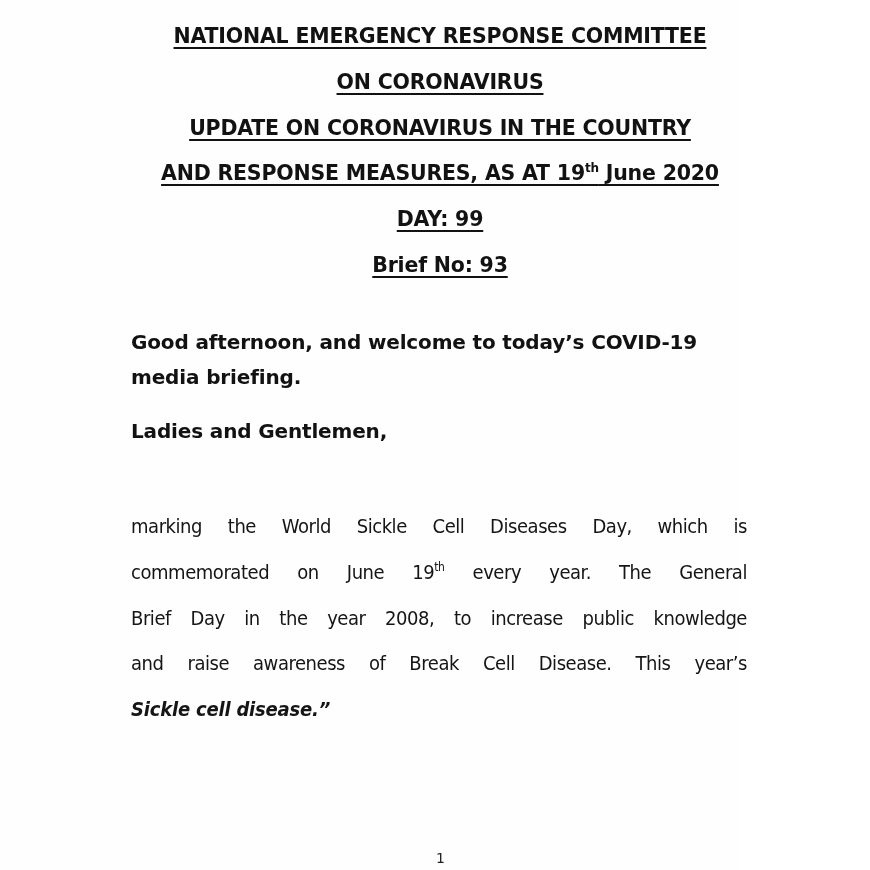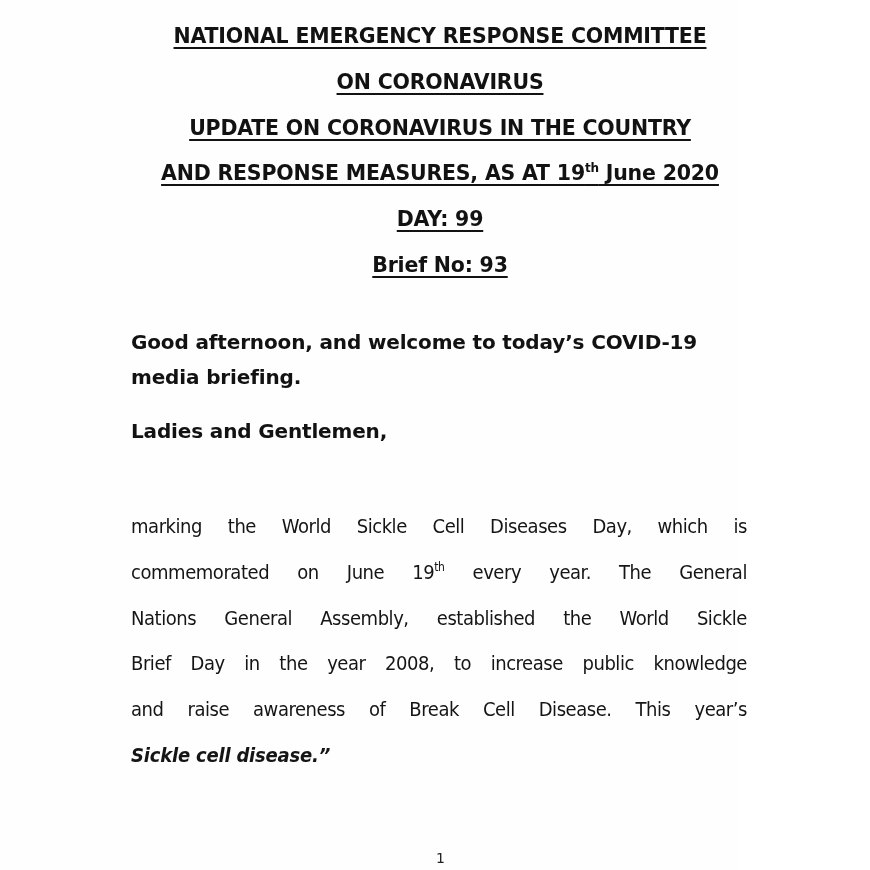--- a/index.html
+++ b/index.html
@@ -113,20 +113,19 @@
   <div class="heading-line" id="h4"><span>AND RESPONSE MEASURES, AS AT 19</span><sup>th</sup><span> June 2020</span></div>
   <div class="heading-line" id="h5">DAY: 99</div>
   <div class="heading-line" id="h6">Brief No: 93</div>
 
   <div class="bold-para" id="greeting">Good afternoon, and welcome to today’s COVID-19 media briefing.</div>
   <div class="bold-para" id="salutation">Ladies and Gentlemen,</div>
 
   <div class="body-para">
     <span class="body-line">marking the World Sickle Cell Diseases Day, which is</span>
     <span class="body-line"><span>commemorated on June 19</span><sup>th</sup><span> every year. The General</span></span>
-    <span class="body-line">Nations General Assembly, established the World Sickle</span>
     <span class="body-line">Brief Day in the year 2008, to increase public knowledge</span>
     <span class="body-line">and raise awareness of Break Cell Disease.  This year’s</span>
     <span class="body-line last"><span class="theme">Sickle cell disease.”</span></span>
   </div>
 
   <div class="page-number">1</div>
 </div>
 
 </body></html>

